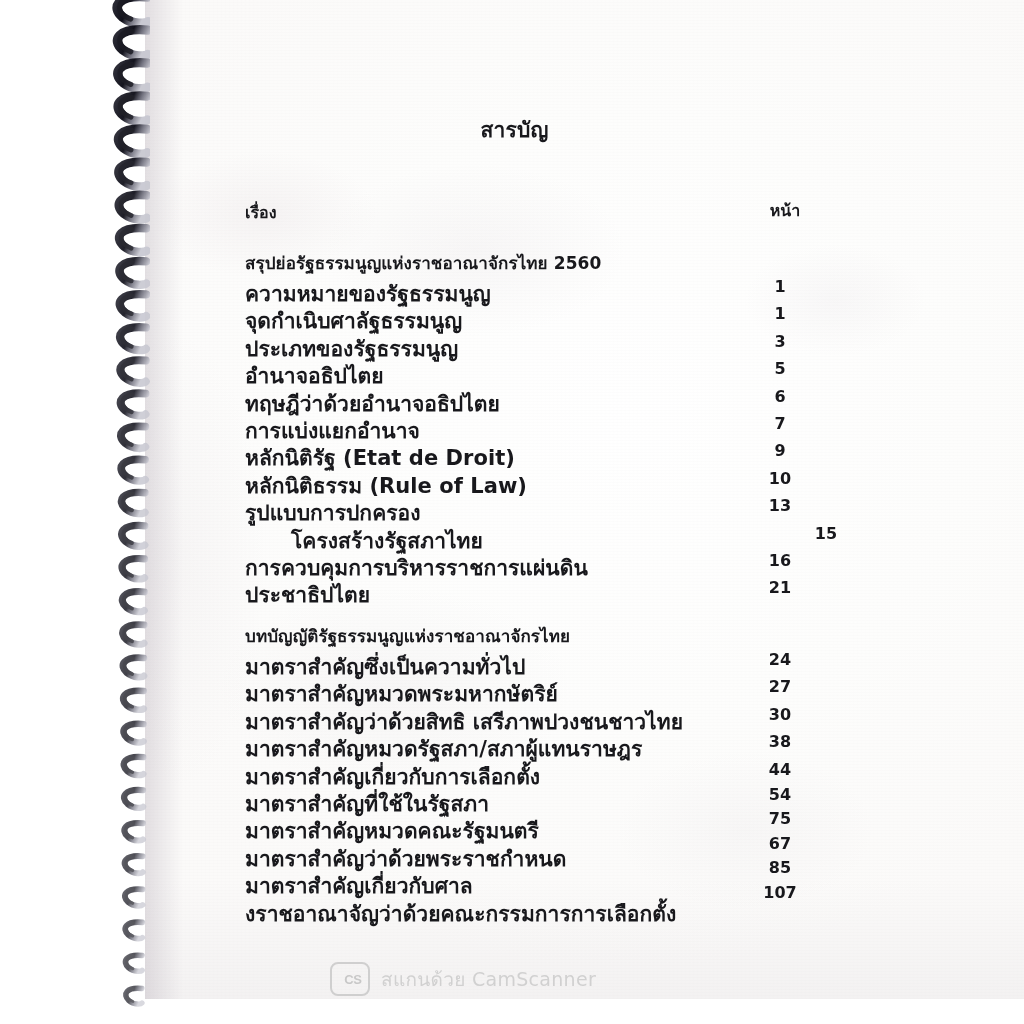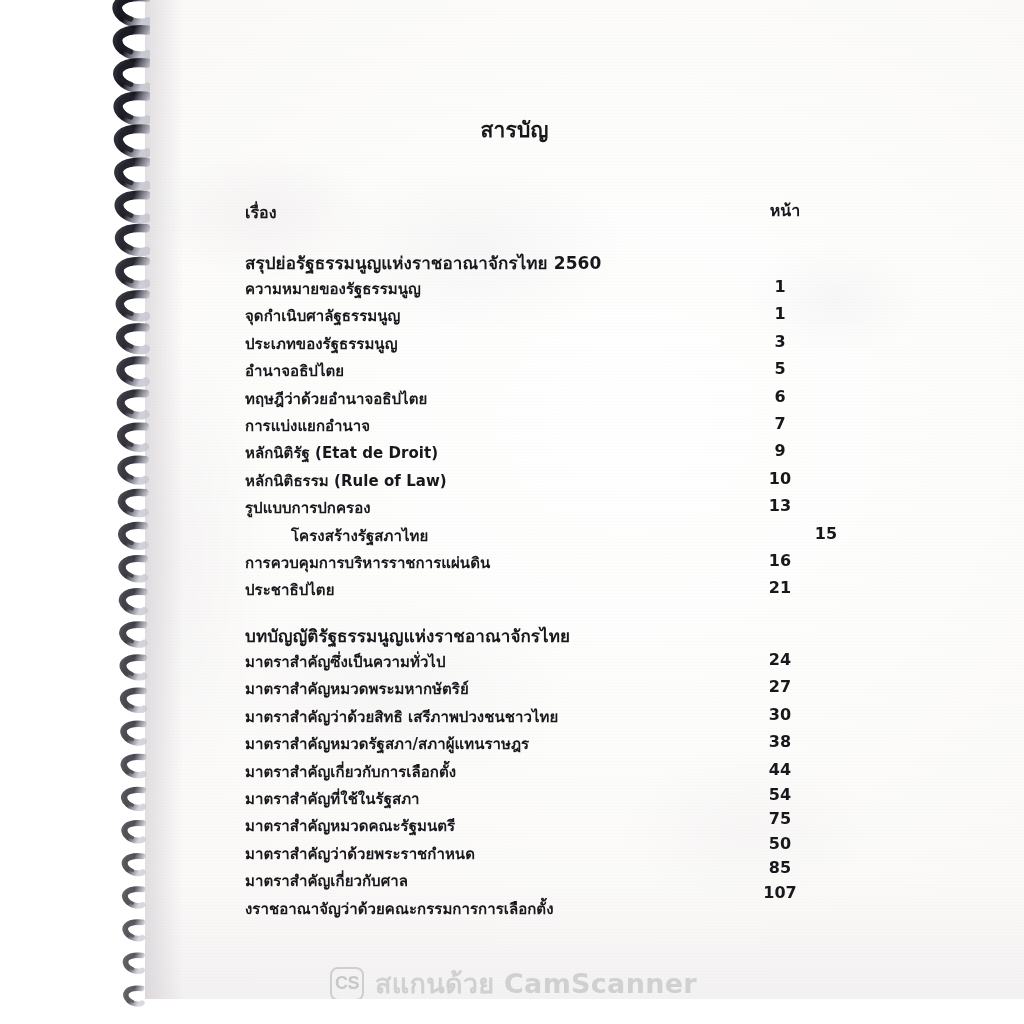--- a/index.html
+++ b/index.html
@@ -112,21 +112,21 @@
   }
   .toc-entry {
     position: absolute;
     left: 0;
     width: 879px;
     height: 22px;
   }
   .toc-label {
     position: absolute;
     left: 100px;
-    font-size: 15px;
+    font-size: 21px;
     font-weight: 600;
     white-space: nowrap;
     letter-spacing: .05px;
   }
   .toc-page {
     position: absolute;
     left: 600px;
     width: 70px;
     text-align: center;
     font-size: 16px;
@@ -144,30 +144,31 @@
     opacity: .72;
   }
   #cs-logo {
     width: 30px;
     height: 30px;
     border: 2.5px solid #c2c2c2;
     border-radius: 8px;
     display: flex;
     align-items: center;
     justify-content: center;
-    font-size: 18px;
+    font-size: 13px;
     font-weight: 700;
     color: #b8b8b8;
     letter-spacing: -.4px;
     font-family: "Liberation Sans", sans-serif;
+    padding-left: 6px;
   }
   #cs-text {
-    font-size: 27px;
+    font-size: 19px;
     color: #c4c4c4;
-    font-weight: 700;
+    font-weight: 400;
     letter-spacing: .3px;
     white-space: nowrap;
   }
 </style>
 </head>
 <body>
 
 <div id="scan-page">
   <div id="paper-grain"></div>
   <div id="paper-stains"></div>
@@ -259,21 +260,21 @@
           <div class="toc-entry" style="top: 787px;">
             <span class="toc-label">มาตราสำคัญที่ใช้ในรัฐสภา</span>
             <span class="toc-page" style="top: -2px;">54</span>
           </div>
           <div class="toc-entry" style="top: 814.4px;">
             <span class="toc-label">มาตราสำคัญหมวดคณะรัฐมนตรี</span>
             <span class="toc-page" style="top: -5px;">75</span>
           </div>
           <div class="toc-entry" style="top: 841.8px;">
             <span class="toc-label">มาตราสำคัญว่าด้วยพระราชกำหนด</span>
-            <span class="toc-page" style="top: -8px;">50</span>
+            <span class="toc-page" style="top: -8px;">67</span>
           </div>
           <div class="toc-entry" style="top: 869.2px;">
             <span class="toc-label">มาตราสำคัญเกี่ยวกับศาล</span>
             <span class="toc-page" style="top: -11px;">85</span>
           </div>
           <div class="toc-entry" style="top: 896.6px;">
             <span class="toc-label">งราชอาณาจัญว่าด้วยคณะกรรมการการเลือกตั้ง</span>
             <span class="toc-page" style="top: -14px;">107</span>
           </div>
         </div>

